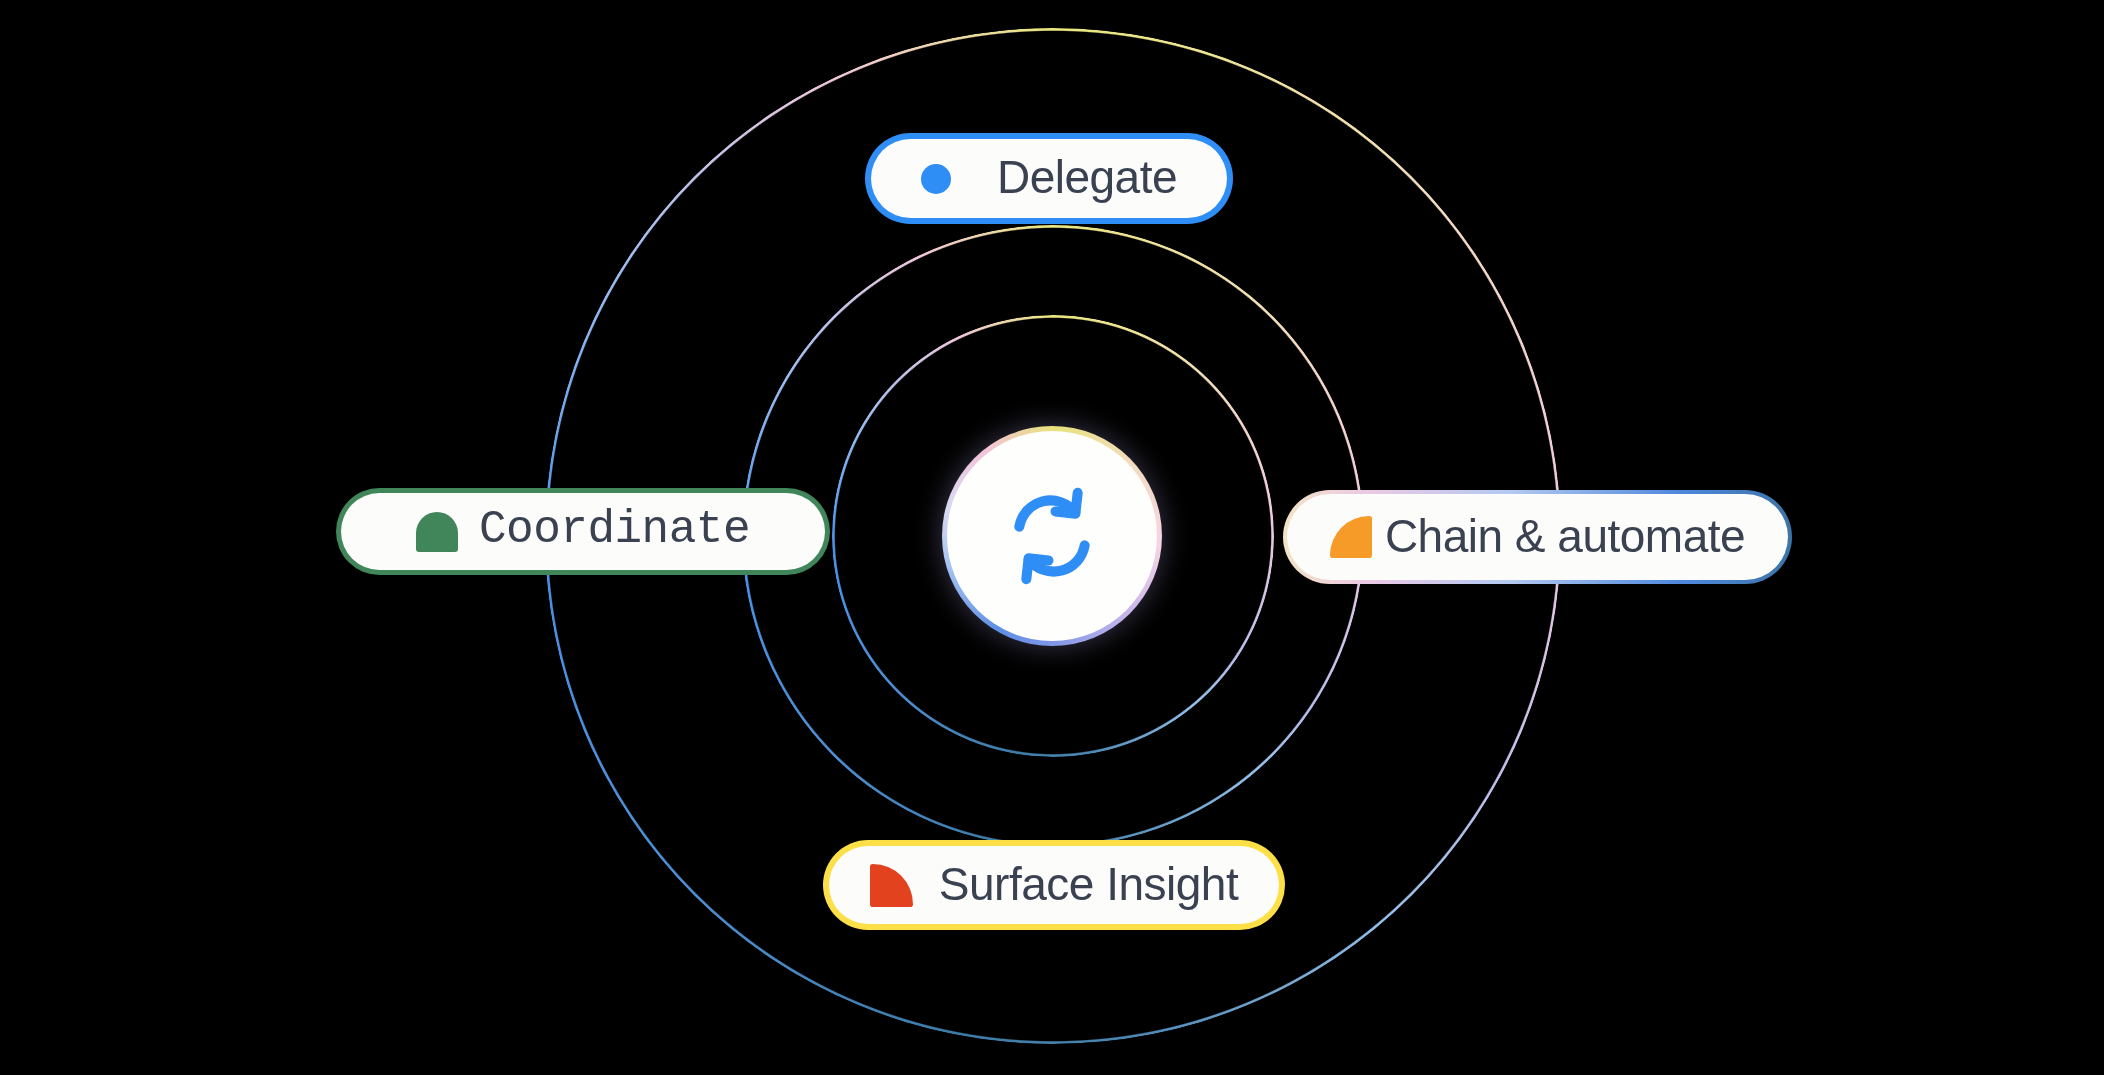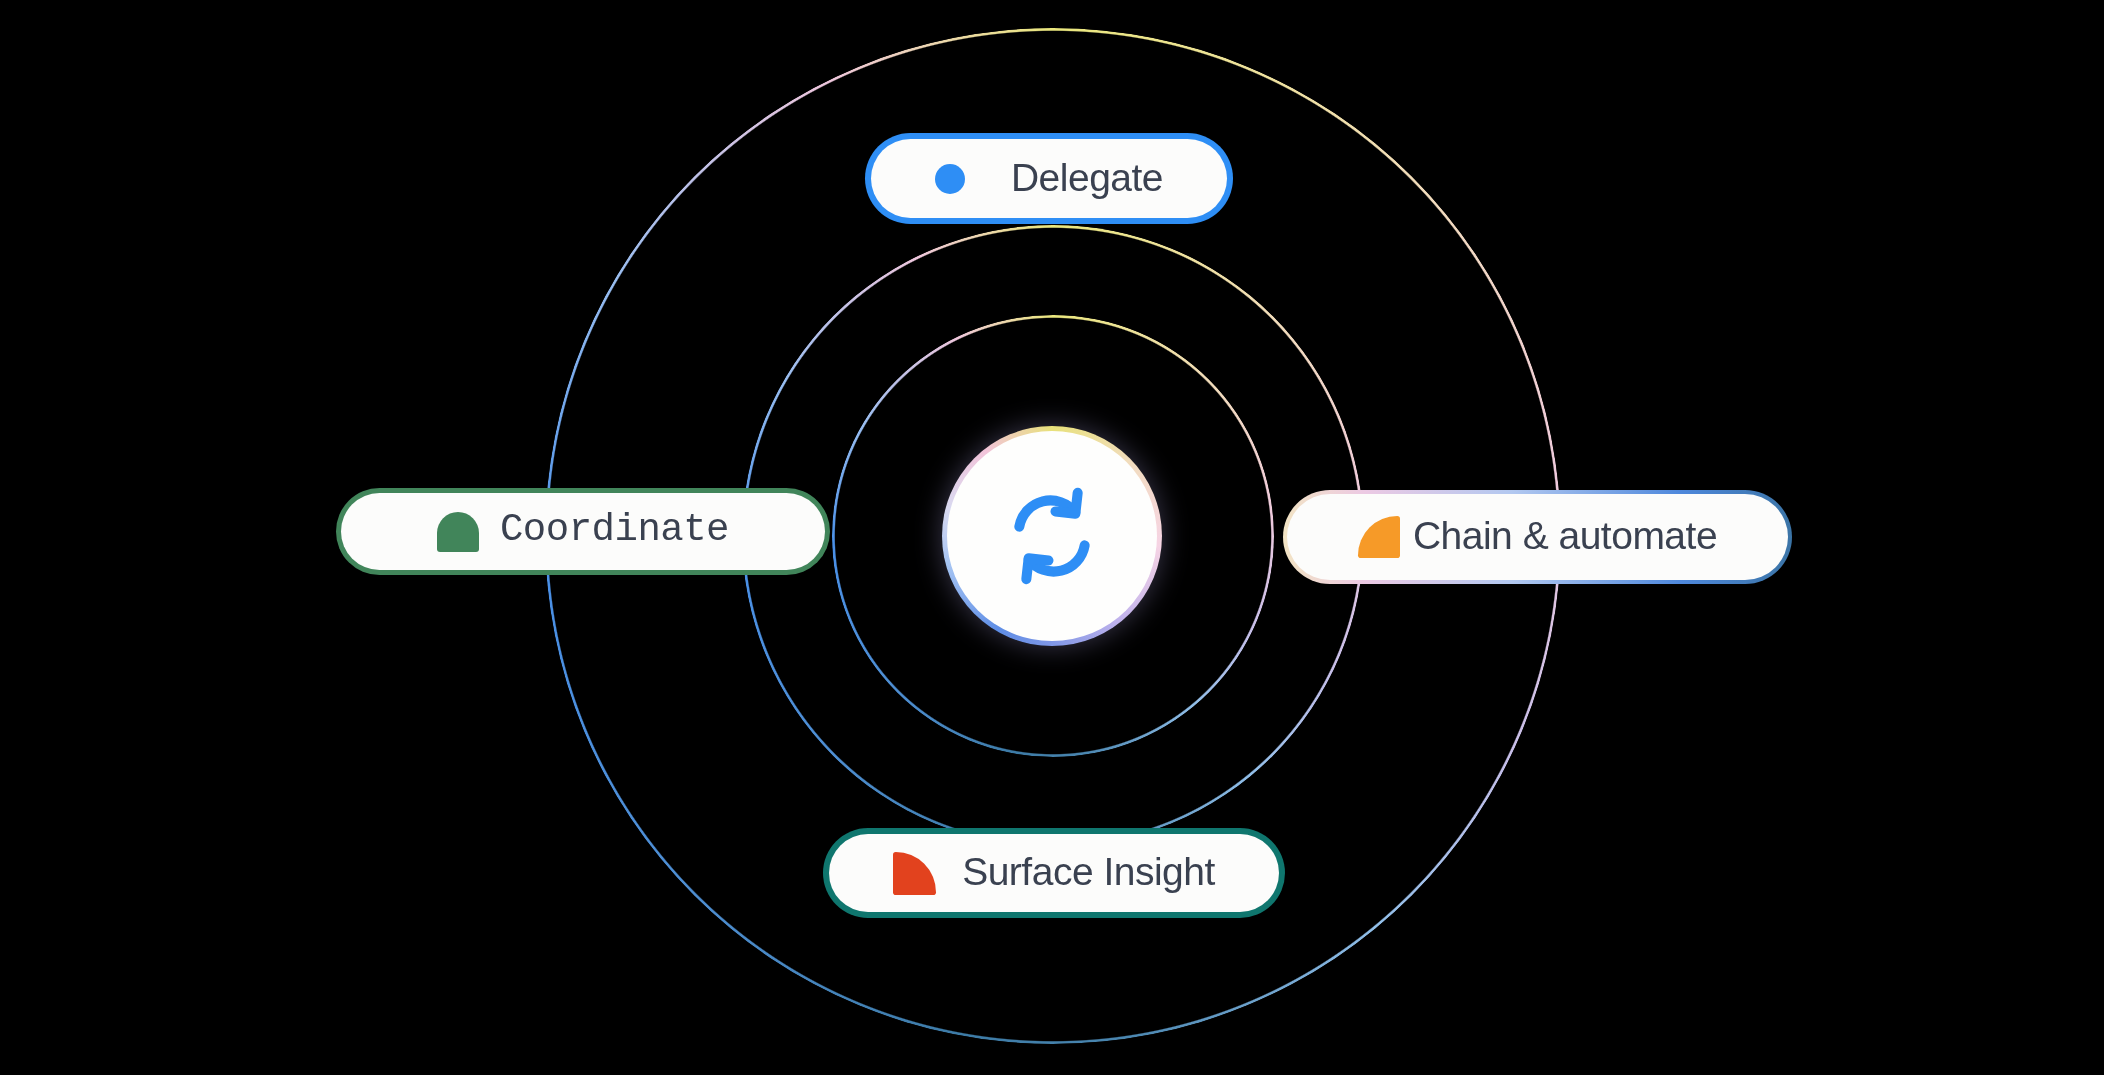--- a/index.html
+++ b/index.html
@@ -55,21 +55,21 @@
   .pill{
     position:absolute;box-sizing:border-box;border-radius:60px;
     display:flex;
   }
   .pill-inner{
     flex:1;border-radius:60px;background:#FCFCFB;
     display:flex;align-items:center;justify-content:center;
   }
   .pill-label{
     color:#3A4150;
-    font-size:39px;font-weight:500;letter-spacing:-0.5px;
+    font-size:46px;font-weight:500;letter-spacing:-0.5px;
     line-height:1;white-space:nowrap;
     padding-bottom:3px;
   }
   .icon{flex:none;}
   .dot-icon{width:30px;height:30px;border-radius:50%;}
   .arch-icon{width:42px;height:40px;border-radius:21px 21px 3px 3px;}
   .quarter-tl-icon{width:42px;height:42px;border-radius:42px 3px 3px 3px;}
   .quarter-tr-icon{width:43px;height:43px;border-radius:3px 43px 3px 3px;}
 
   .pill-delegate  {left:865px;top:133px;width:368px;height:91px;padding:6px;}
@@ -116,20 +116,20 @@
     </div>
   </div>
 
   <div class="pill pill-chain">
     <div class="pill-inner" style="background: rgb(252, 252, 251);">
       <span class="icon quarter-tl-icon" style="background: rgb(246, 154, 40);"></span>
       <span class="pill-label" style="color: rgb(58, 65, 80);">Chain &amp; automate</span>
     </div>
   </div>
 
-  <div class="pill pill-surface" style="background: #0f766e;">
+  <div class="pill pill-surface" style="background: #fde047; margin-top: 12px;">
     <div class="pill-inner" style="background: rgb(252, 252, 251);">
       <span class="icon quarter-tr-icon" style="background: rgb(226, 66, 30);"></span>
       <span class="pill-label" style="color: rgb(58, 65, 80);">Surface Insight</span>
     </div>
   </div>
 
 </div>
 
 </body></html>

